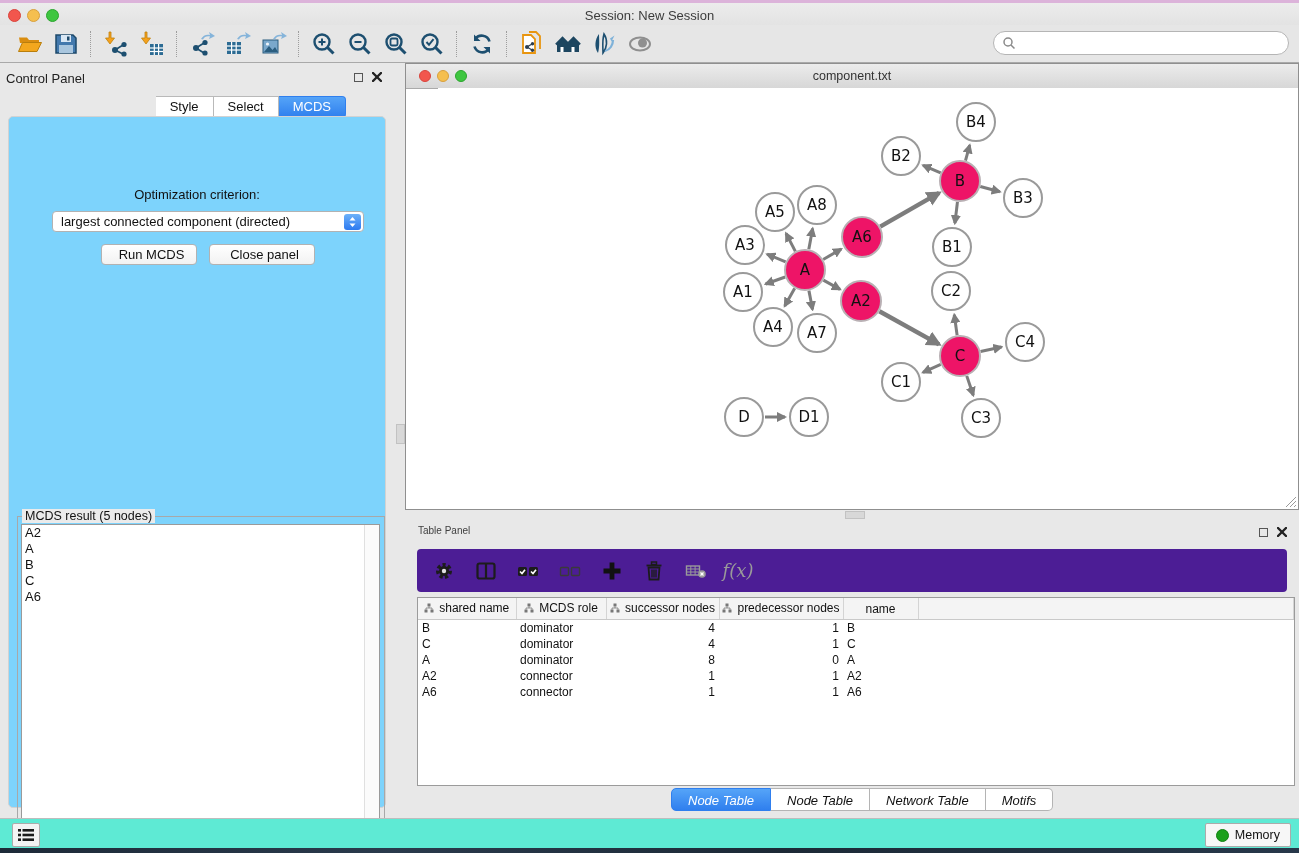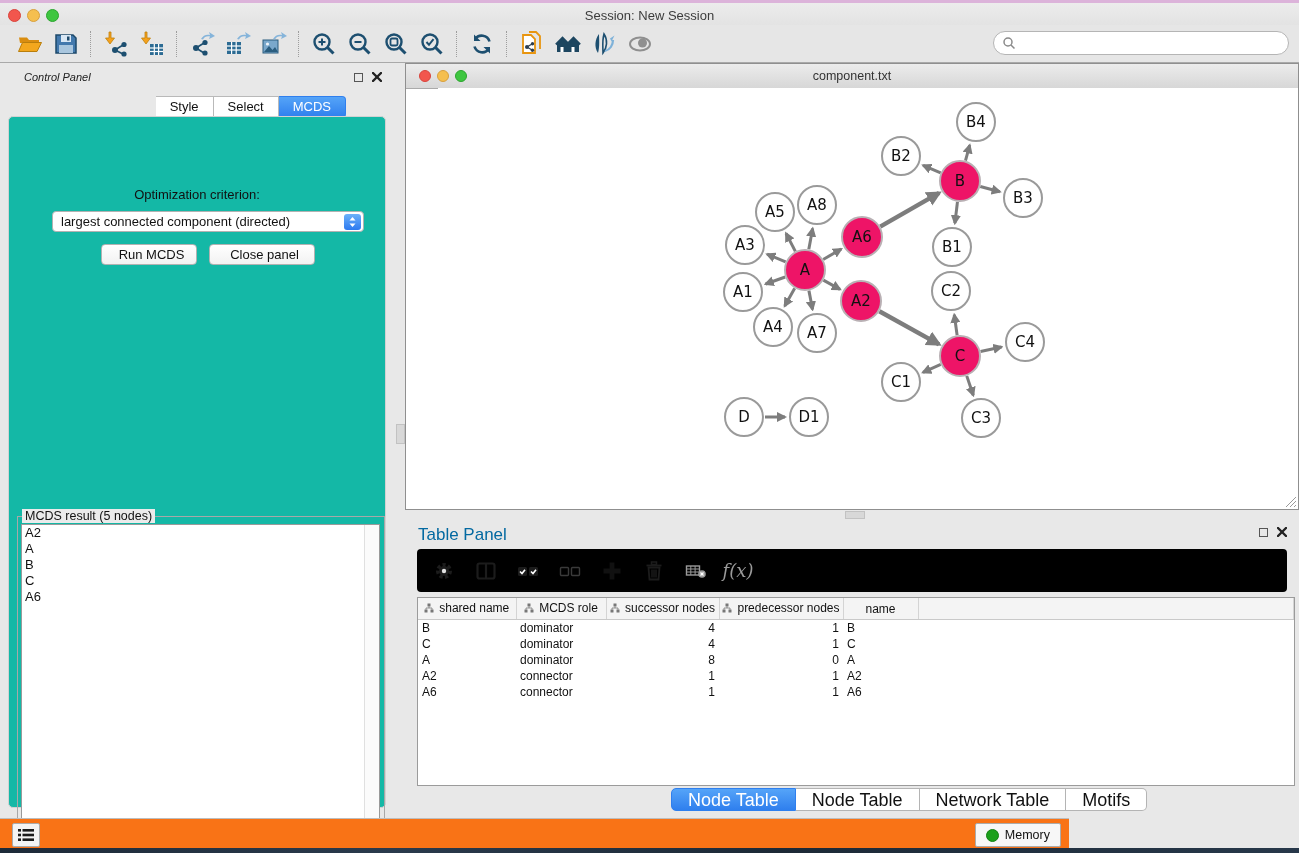--- a/index.html
+++ b/index.html
@@ -19,31 +19,31 @@
   
   .toolbar{position:absolute;left:0;top:25px;width:1299px;height:38px;background:#e6e6e6;border-bottom:1px solid #a9a9a9;box-sizing:border-box;display:flex;align-items:center;}
   .tbtn{width:36px;height:30px;display:flex;align-items:center;justify-content:center;background:transparent;border:none;padding:0;cursor:pointer;}
   .tbtn svg{width:26px;height:26px;}
   .tdiv{width:1px;height:26px;border-left:1px dotted #9d9d9d;margin:0 6px;}
   .searchbox{position:absolute;right:10px;top:6px;width:296px;height:24px;background:#fff;border:1px solid #b5b5b5;border-radius:12px;display:flex;align-items:center;padding-left:8px;box-sizing:border-box;}
   .searchbox input{border:none;outline:none;flex:1;font-size:12px;background:transparent;margin-left:4px;height:18px;}
 
   
   .cpanel{position:absolute;left:0;top:63px;width:392px;height:750px;background:#e8e8e8;}
-  .cp-title{position:absolute;left:24px;top:8px;font-size:11px;color:#222;font-style:italic;}
+  .cp-title{position:absolute;left:6px;top:8px;font-size:13px;color:#222;}
   .panel-icons{position:absolute;top:9px;display:flex;gap:9px;align-items:center;}
   .cpanel .panel-icons{right:10px;}
   .float-ico{width:9px;height:9px;border:1.5px solid #555;box-sizing:border-box;display:inline-block;}
   .close-ico svg{width:10px;height:10px;display:block;}
   .cp-tabs{position:absolute;left:78px;top:33px;display:flex;}
   .cp-tab{height:20px;line-height:20px;padding:0 14px;background:#fff;border:1px solid #b9b9b9;border-left:none;font-size:13px;color:#111;cursor:pointer;}
   .cp-tab:first-child{border-left:1px solid #b9b9b9;border-radius:4px 0 0 4px;margin-top:47px;}
   .cp-tab:last-child{border-radius:0 4px 4px 0;}
   .cp-tab.sel{background:linear-gradient(#55a4f8,#2f7fee);color:#fff;border-color:#2f7fee;}
-  .cp-body{position:absolute;left:8px;top:53px;width:376px;height:690px;background:#14b8a6;border:1px solid #d2d2d2;border-radius:5px;}
+  .cp-body{position:absolute;left:8px;top:53px;width:376px;height:690px;background:#7dd3fc;border:1px solid #d2d2d2;border-radius:5px;}
   .opt-label{position:absolute;left:0;right:0;top:70px;text-align:center;font-size:13px;color:#111;}
   .criterion{position:absolute;left:43px;top:94px;width:312px;height:21px;background:#fff;border:1px solid #b2b2b2;border-radius:4px;box-sizing:border-box;font-size:13px;color:#111;line-height:19px;padding-left:8px;cursor:pointer;}
   .criterion .stepper{position:absolute;right:2px;top:1.5px;width:17px;height:16px;border-radius:3px;background:linear-gradient(#6cb1f9,#2d7af0);display:flex;flex-direction:column;align-items:center;justify-content:center;}
   .criterion .stepper svg{width:9px;height:12px;}
   .cp-btn{position:absolute;top:127px;height:21px;background:linear-gradient(#ffffff,#f2f2f2);border:1px solid #b2b2b2;border-radius:4px;font-size:13px;color:#111;cursor:pointer;font-family:inherit;padding-left:11px;}
   .btn-run{left:92px;width:96px;}
   .btn-close{left:200px;width:106px;}
   .fieldset{position:absolute;left:8px;top:399px;width:366px;height:332px;border:1px solid #a8a8a8;}
   .fieldset .legend{position:absolute;left:4px;top:-8px;background:#ebebeb;padding:0 3px;font-size:12.5px;color:#111;}
   .result-list{position:absolute;left:3px;top:7px;width:359px;height:320px;background:#fff;border:1px solid #9a9a9a;box-sizing:border-box;overflow:hidden;}
@@ -57,44 +57,44 @@
   
   .nwin{position:absolute;left:405px;top:63px;width:894px;height:447px;background:#fff;border:1px solid #8f8f8f;box-sizing:border-box;}
   .nwin-titlebar{position:absolute;left:0;top:0;right:0;height:24px;background:linear-gradient(#ececec,#d7d7d7);border-bottom:1px solid #aaa;}
   .nwin-titlebar .title{position:absolute;left:0;right:0;top:5px;text-align:center;font-size:12.5px;color:#333;}
   .nwin .lights{left:13px;top:6px;}
   .ncanvas{position:absolute;left:0;top:24px;right:0;bottom:0;background:#fff;overflow:hidden;margin-left:32px;}
   .resize-grip{position:absolute;right:1px;bottom:1px;width:14px;height:14px;cursor:nwse-resize;}
 
   
   .tpanel{position:absolute;left:405px;top:520px;width:894px;height:293px;background:#e8e8e8;}
-  .tp-title{position:absolute;left:13px;top:5px;font-size:17px;color:#0369a1;}
+  .tp-title{position:absolute;left:13px;top:5px;font-size:10px;color:#404040;}
   .tpanel .panel-icons{right:12px;top:7px;}
-  .tp-toolbar{position:absolute;left:12px;top:29px;width:870px;height:43px;background:#000000;border-radius:4px;display:flex;align-items:center;padding-left:10px;box-sizing:border-box;gap:8px;}
+  .tp-toolbar{position:absolute;left:12px;top:29px;width:870px;height:43px;background:#4c1d95;border-radius:4px;display:flex;align-items:center;padding-left:10px;box-sizing:border-box;gap:8px;}
   .tp-btn{width:34px;height:32px;display:flex;align-items:center;justify-content:center;background:transparent;border:none;padding:0;cursor:pointer;}
   .tp-btn svg{width:22px;height:22px;}
   .tp-btn.disabled{cursor:default;}
   .fx{font-family:"DejaVu Serif","Liberation Serif",serif;font-style:italic;font-size:18px;color:#9a9a9a;}
   .dtable{position:absolute;left:12px;top:77px;width:878px;height:189px;background:#fff;border:1px solid #9b9b9b;box-sizing:border-box;overflow:hidden;}
   table.grid{border-collapse:collapse;width:100%;table-layout:fixed;font-size:12px;color:#111;}
   table.grid th{height:21px;background:#f4f4f4;border-bottom:1px solid #c9c9c9;border-right:1px solid #d4d4d4;font-weight:normal;font-size:12px;text-align:center;padding:0;cursor:pointer;white-space:nowrap;overflow:hidden;}
   table.grid th .hico{display:inline-block;vertical-align:-1px;margin-right:5px;}
   table.grid td{height:16px;padding:0 4px;white-space:nowrap;overflow:hidden;cursor:default;}
   td.al{text-align:left;padding-left:8px;}
   td.ar{text-align:right;}
   col.c0{width:98px;} col.c1{width:90px;} col.c2{width:113px;} col.c3{width:124px;} col.c4{width:75px;} col.c5{width:auto;}
   td.pr{padding-right:36px;} td.pr2{padding-right:4px;}
   .tp-tabs{position:absolute;left:266px;top:268px;display:flex;height:23px;}
-  .tp-tab{line-height:23px;padding:0 16px;background:#fff;border:1px solid #b4b4b4;border-left:none;font-size:18px;color:#111;cursor:pointer;}
+  .tp-tab{line-height:23px;padding:0 16px;background:#fff;border:1px solid #b4b4b4;border-left:none;font-size:13px;color:#111;cursor:pointer;font-style:italic;}
   .tp-tab:first-child{border-left:1px solid #b4b4b4;border-radius:5px 0 0 5px;}
   .tp-tab:last-child{border-radius:0 5px 5px 0;}
   .tp-tab.sel{background:linear-gradient(#55a4f8,#2f7fee);color:#fff;border-color:#2f7fee;}
 
   
-  .statusbar{position:absolute;left:0;top:818px;width:1069px;height:30px;background:#f97316;border-top:1px solid #bdbdbd;box-sizing:border-box;}
+  .statusbar{position:absolute;left:0;top:818px;width:1299px;height:30px;background:#5eead4;border-top:1px solid #bdbdbd;box-sizing:border-box;}
   .list-btn{position:absolute;left:12px;top:4px;width:26px;height:22px;background:#f4f4f4;border:1px solid #ababab;border-radius:2px;display:flex;align-items:center;justify-content:center;cursor:pointer;}
   .mem-btn{position:absolute;right:8px;top:4px;height:22px;background:#f7f7f7;border:1px solid #ababab;border-radius:2px;display:flex;align-items:center;gap:6px;padding:0 10px;font-size:12.5px;color:#111;cursor:pointer;}
   .mem-dot{width:11px;height:11px;border-radius:50%;background:#1ba01b;border:1px solid #128112;}
   .wallpaper{position:absolute;left:0;top:848px;width:1299px;height:5px;background:linear-gradient(90deg,#1d2a38,#2a3a4c 30%,#1c2936 60%,#27384a);}
 </style>
 </head>
 <body>
 
 <div id="app">
 

